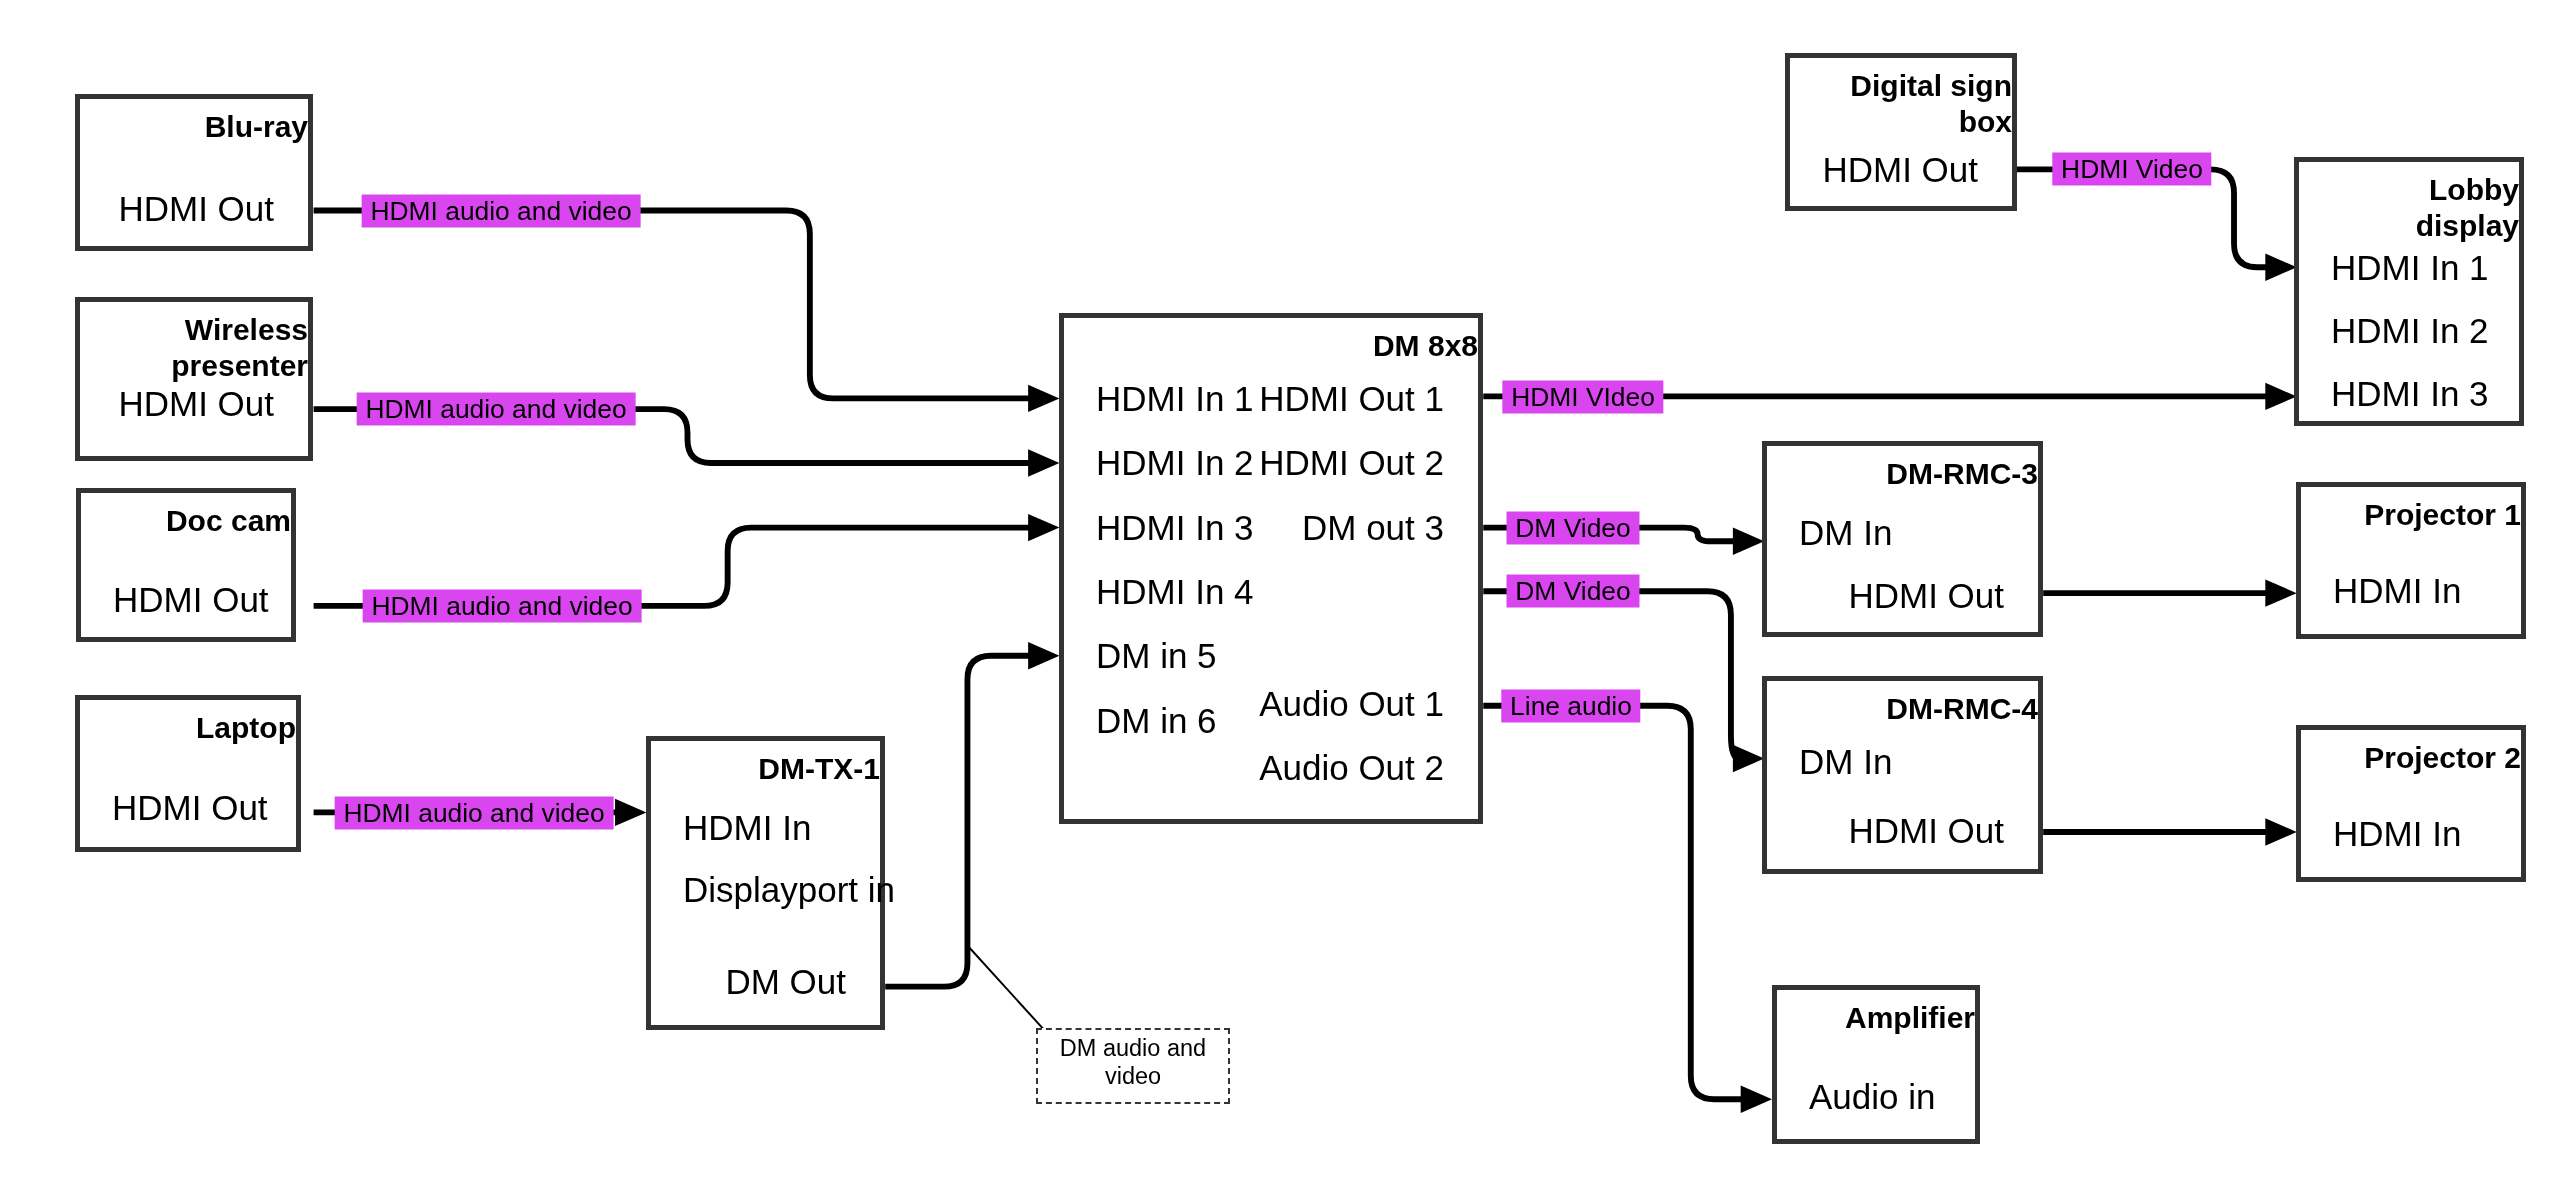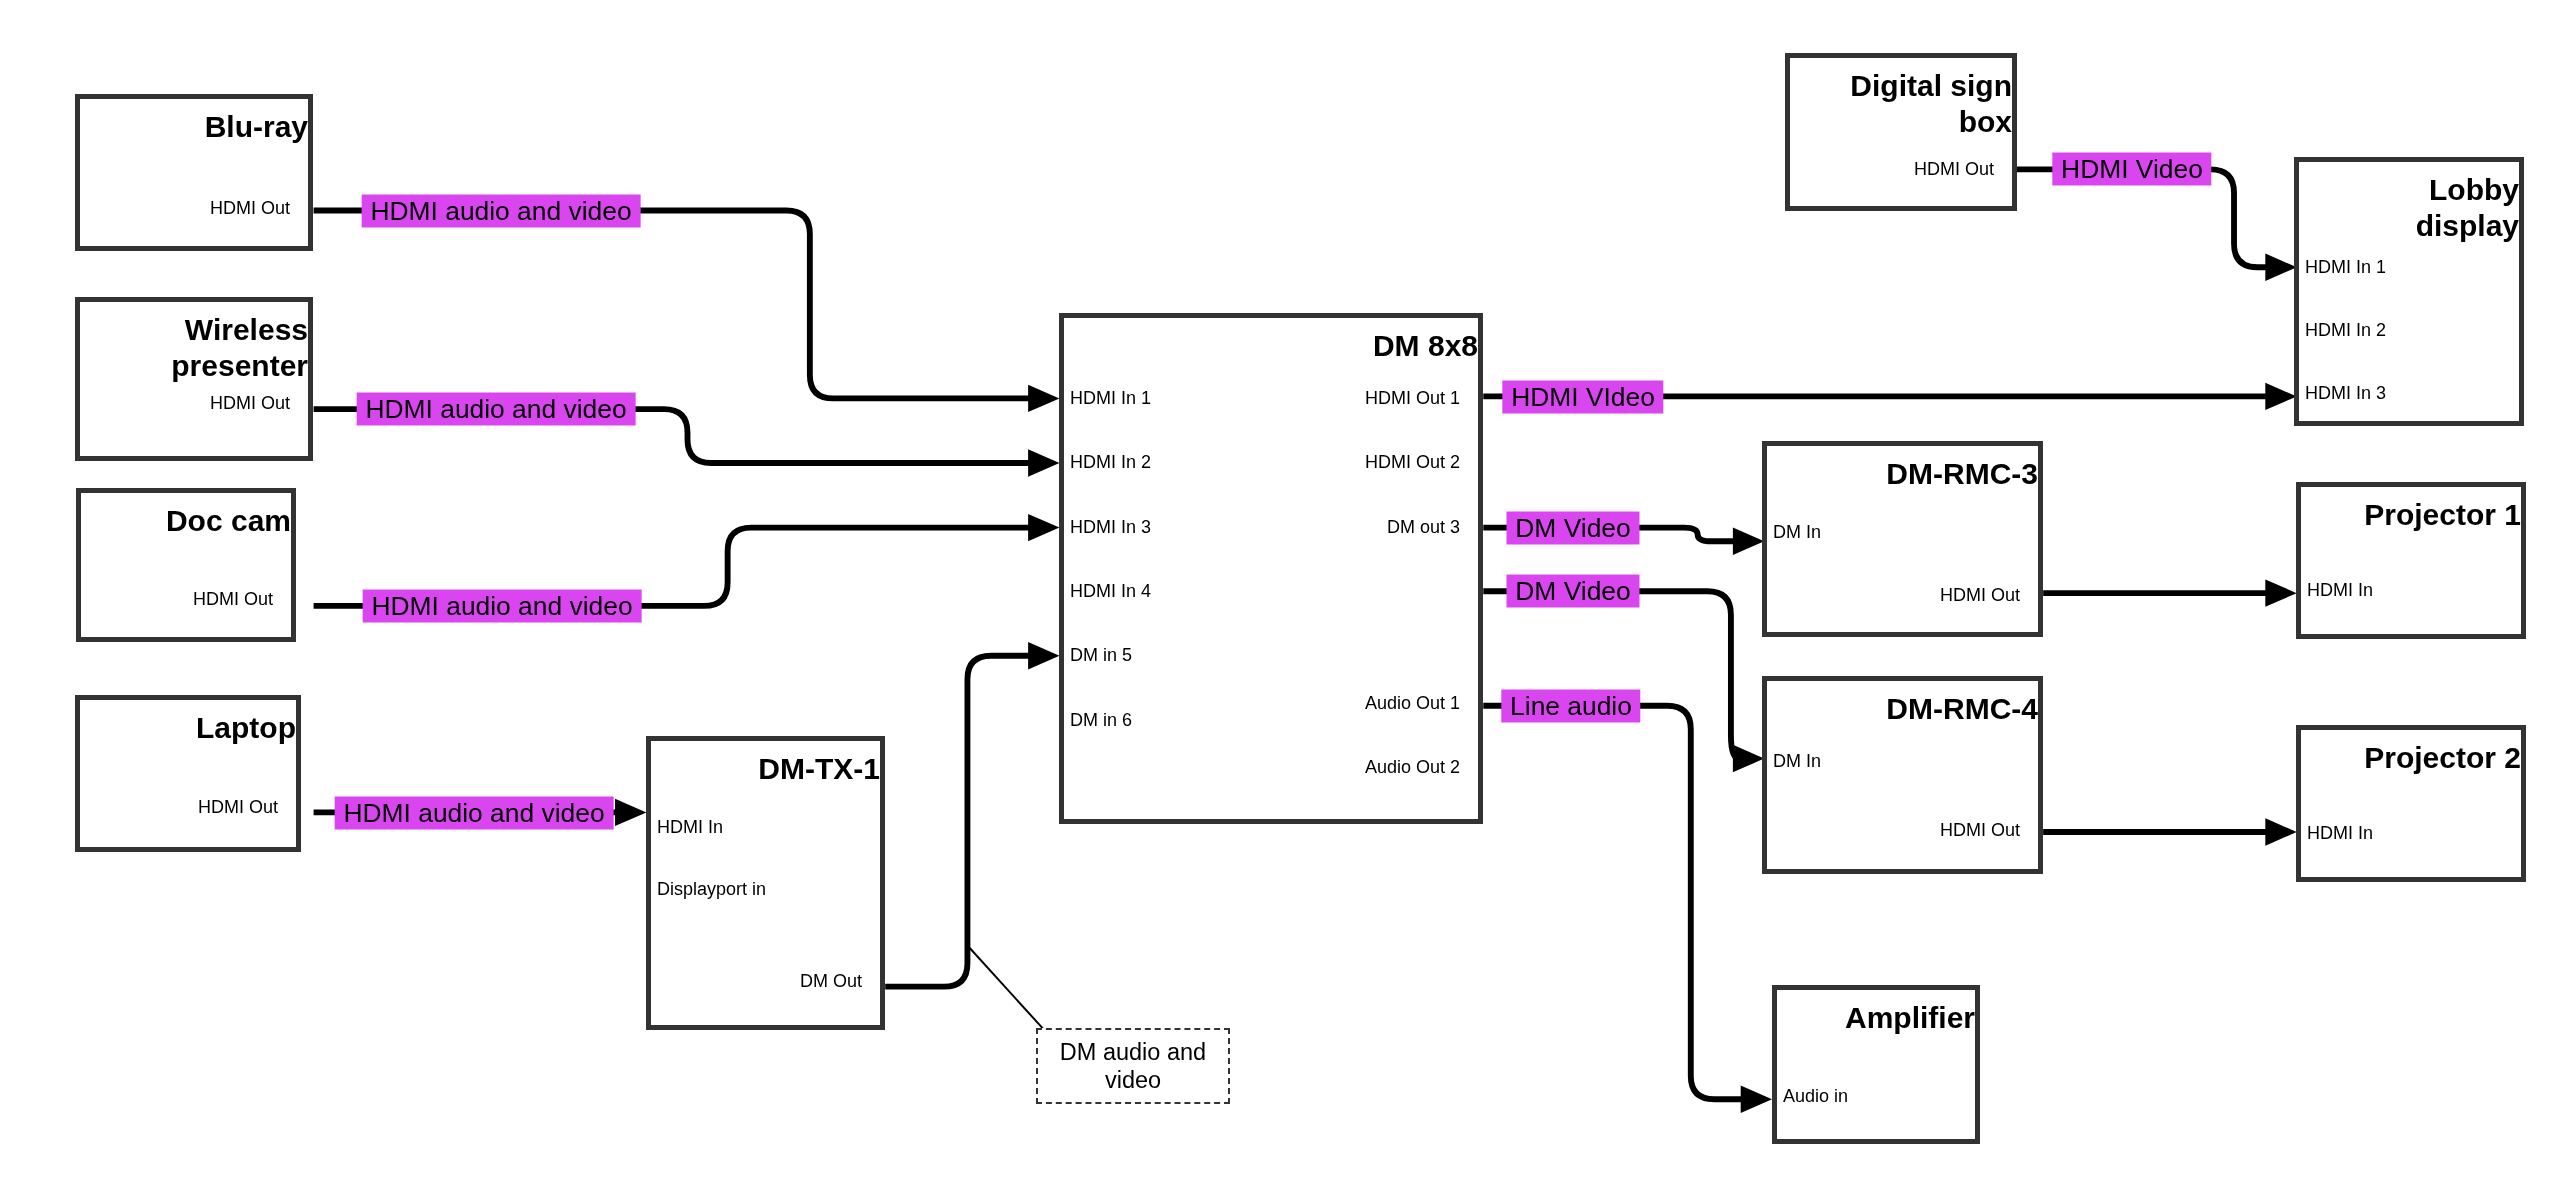--- a/index.html
+++ b/index.html
@@ -9,33 +9,33 @@
   }
   .wires{position:absolute;left:0;top:0;pointer-events:none;}
   .node{
     position:absolute;background:#fff;border:5.9px solid #333;box-sizing:border-box;
   }
   .node .title{
     position:absolute;top:9.8px;left:0;right:0;text-align:right;
     font-weight:bold;font-size:30px;line-height:36px;
   }
   .port{
-    position:absolute;left:0;right:12px;height:33px;line-height:33px;
-    font-size:18px;padding:0 6px;white-space:nowrap;
+    position:absolute;left:0;right:2px;height:33px;line-height:33px;
+    font-size:35px;padding:0 32px;white-space:nowrap;
   }
   .port.l{text-align:left;}
   .port.r{text-align:right;}
   .wlabel{
     position:absolute;transform:translate(-50%,-50%);background:#d946ef;
     padding:0 8.8px;font-size:26.4px;line-height:33px;white-space:nowrap;
   }
   .callout{
     position:absolute;left:1036px;top:1028px;width:194px;height:76px;
     border:2px dashed #333;box-sizing:border-box;background:#fff;
-    display:flex;align-items:center;justify-content:center;text-align:center;
+    display:flex;align-items:flex-start;justify-content:center;text-align:center;
     font-size:23.5px;line-height:28px;padding:3.9px 17.6px;
   }
 </style>
 </head>
 <body>
 
 <div id="canvas">
 
   <svg class="wires" width="2576" height="1201" viewBox="0 0 2631 1227">
     <g stroke="#000" stroke-width="6" fill="none">

